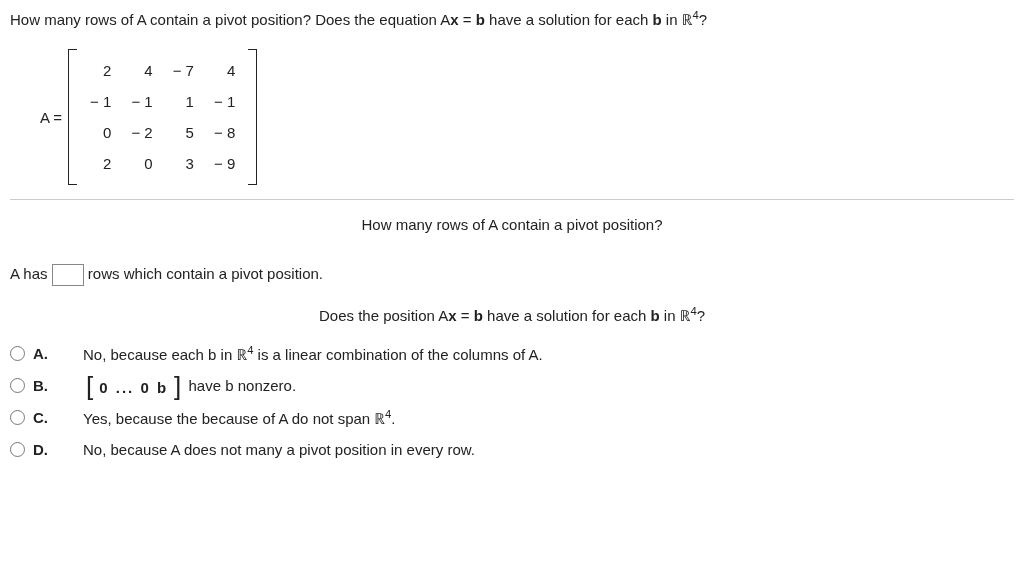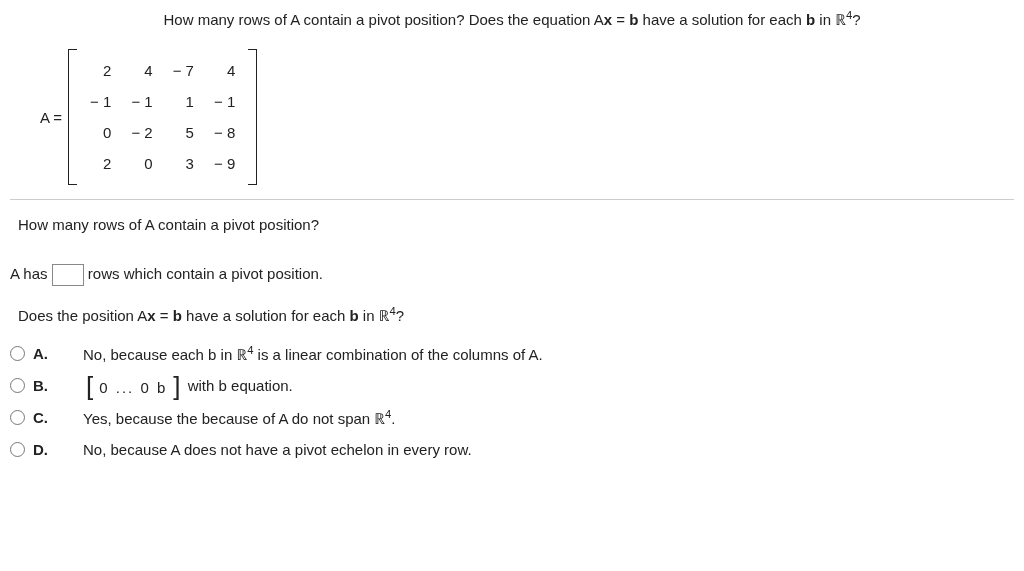--- a/index.html
+++ b/index.html
@@ -7,21 +7,20 @@
     font-size: 15px;
     color: #222;
     margin: 0;
     padding: 8px 10px;
     width: 1024px;
     box-sizing: border-box;
     line-height: 1.4;
   }
   .question-header {
     margin-bottom: 18px;
-    text-align: center;
   }
   .matrix-block {
     display: flex;
     align-items: center;
     margin: 10px 0 14px 30px;
   }
   .matrix-label {
     margin-right: 6px;
   }
   .matrix {
@@ -54,21 +53,22 @@
     padding: 5px 10px;
     font-size: 15px;
     min-width: 20px;
   }
   hr.divider {
     border: none;
     border-top: 1px solid #ccc;
     margin: 6px 0 14px 0;
   }
   .subq {
-    margin: 14px 0 12px 8px;
+    margin: 14px 0 12px 0;
+    text-align: center;
   }
   .fill-row {
     margin: 28px 0 18px 0;
   }
   .fill-input {
     width: 26px;
     height: 18px;
     border: 1px solid #888;
     vertical-align: middle;
     display: inline-block;
@@ -106,20 +106,21 @@
   }
   .rowvec .br {
     font-size: 26px;
     line-height: 20px;
     position: relative;
     top: -1px;
   }
   .rowvec .inner {
     padding: 0 6px;
     letter-spacing: 2px;
+    font-weight: bold;
   }
   .bbR {
     font-family: "Cambria Math", "STIX", serif;
   }
 </style>
 </head>
 <body>
 
 <div class="question-header">
   <span>How many rows of A contain a pivot position? Does the equation A</span><b>x</b><span> = </span><b>b</b><span> have a solution for each </span><b>b</b><span> in </span><span class="bbR">ℝ</span><sup>4</sup><span>?</span>
@@ -182,33 +183,33 @@
   </div>
 
   <div class="choice">
     <input type="radio" name="mc" style="">
     <span class="choice-label">B.</span>
     <span class="choice-text">
       <span class="rowvec">
           <span class="br">[</span>
           <span class="inner">0  ...  0  b</span>
           <span class="br">]</span>
-        </span><span> with b equation.</span>
+        </span><span> have b nonzero.</span>
     </span>
   </div>
 
   <div class="choice">
     <input type="radio" name="mc" style="">
     <span class="choice-label">C.</span>
     <span class="choice-text">
       <span>Yes, because the because of A do not span </span><span class="bbR">ℝ</span><sup>4</sup><span>.</span>
     </span>
   </div>
 
   <div class="choice">
     <input type="radio" name="mc" style="">
     <span class="choice-label">D.</span>
     <span class="choice-text">
-      <span>No, because A does not have a pivot echelon in every row.</span>
+      <span>No, because A does not many a pivot position in every row.</span>
     </span>
   </div>
 
 </div>
 
 </body></html>

